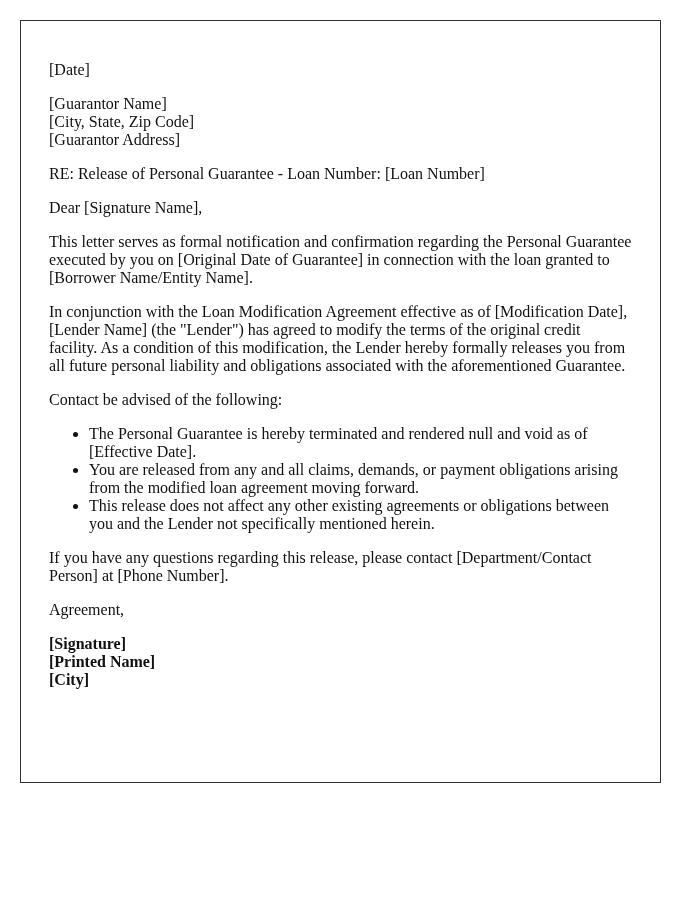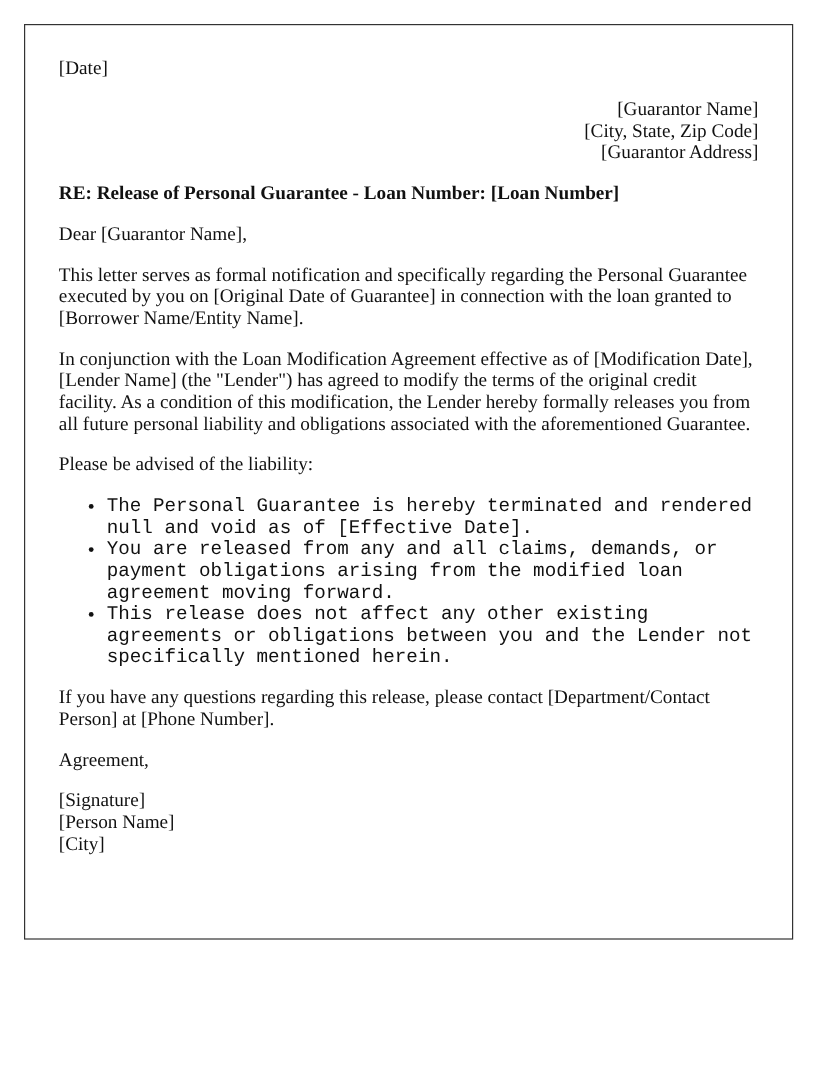--- a/index.html
+++ b/index.html
@@ -21,69 +21,68 @@
       position: absolute;
       left: 20px;
       top: 20px;
       width: 641px;
       height: 763px;
       box-sizing: border-box;
       border: 1px solid #333333;
       padding: 28px 28px 0 28px;
     }
     .letter p {
-      margin: 0 0 16px 0;
+      margin: 12px 0 16px 0;
     }
     .block-lines span {
       display: block;
-      text-align: right;
     }
     .subject {
-      font-weight: bold;
+      font-weight: normal;
     }
     ul.points {
       margin: 0 0 16px 0;
       padding-left: 40px;
-      font-family: Liberation Mono, monospace;
     }
     ul.points li {
       margin: 0;
     }
     .sig span {
       display: block;
+      font-weight: bold;
     }
   </style>
 </head>
 <body>
 
 <div class="letter">
   <p>[Date]</p>
 
   <p class="block-lines">
     <span>[Guarantor Name]</span>
     <span>[City, State, Zip Code]</span>
     <span>[Guarantor Address]</span>
   </p>
 
   <p class="subject">RE: Release of Personal Guarantee - Loan Number: [Loan Number]</p>
 
-  <p>Dear [Guarantor Name],</p>
+  <p>Dear [Signature Name],</p>
 
-  <p>This letter serves as formal notification and specifically regarding the Personal Guarantee executed by you on [Original Date of Guarantee] in connection with the loan granted to [Borrower Name/Entity Name].</p>
+  <p>This letter serves as formal notification and confirmation regarding the Personal Guarantee executed by you on [Original Date of Guarantee] in connection with the loan granted to [Borrower Name/Entity Name].</p>
   <p>In conjunction with the Loan Modification Agreement effective as of [Modification Date], [Lender Name] (the "Lender") has agreed to modify the terms of the original credit facility. As a condition of this modification, the Lender hereby formally releases you from all future personal liability and obligations associated with the aforementioned Guarantee.</p>
-  <p>Please be advised of the liability:</p>
+  <p>Contact be advised of the following:</p>
 
   <ul class="points">
     <li>The Personal Guarantee is hereby terminated and rendered null and void as of [Effective Date].</li>
     <li>You are released from any and all claims, demands, or payment obligations arising from the modified loan agreement moving forward.</li>
     <li>This release does not affect any other existing agreements or obligations between you and the Lender not specifically mentioned herein.</li>
   </ul>
 
   <p>If you have any questions regarding this release, please contact [Department/Contact Person] at [Phone Number].</p>
 
   <p>Agreement,</p>
 
   <p class="sig">
     <span>[Signature]</span>
-    <span>[Person Name]</span>
+    <span>[Printed Name]</span>
     <span>[City]</span>
   </p>
 </div>
 
 </body></html>

